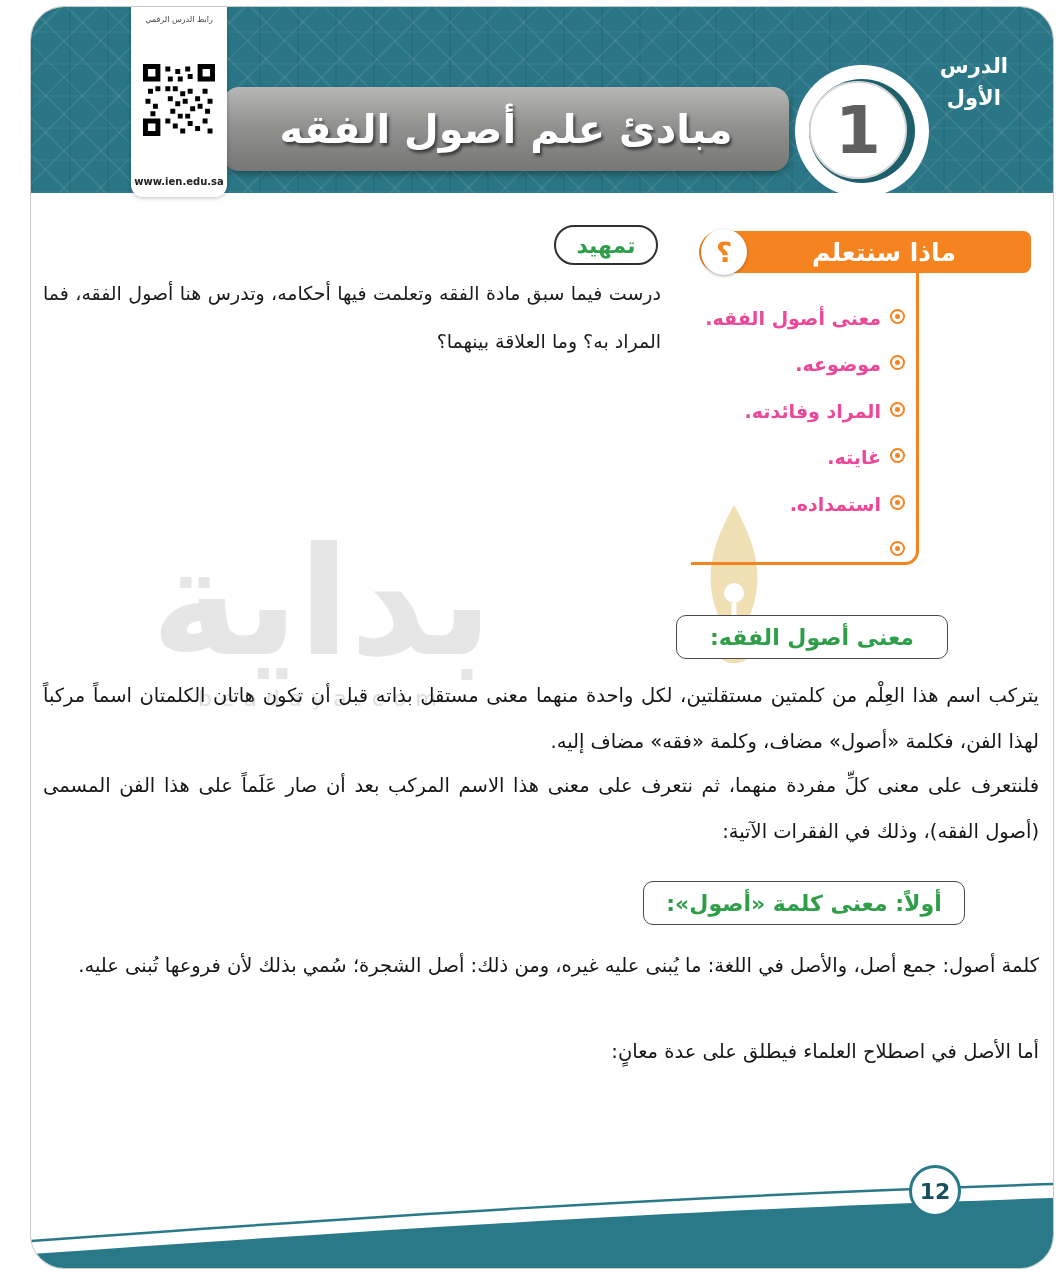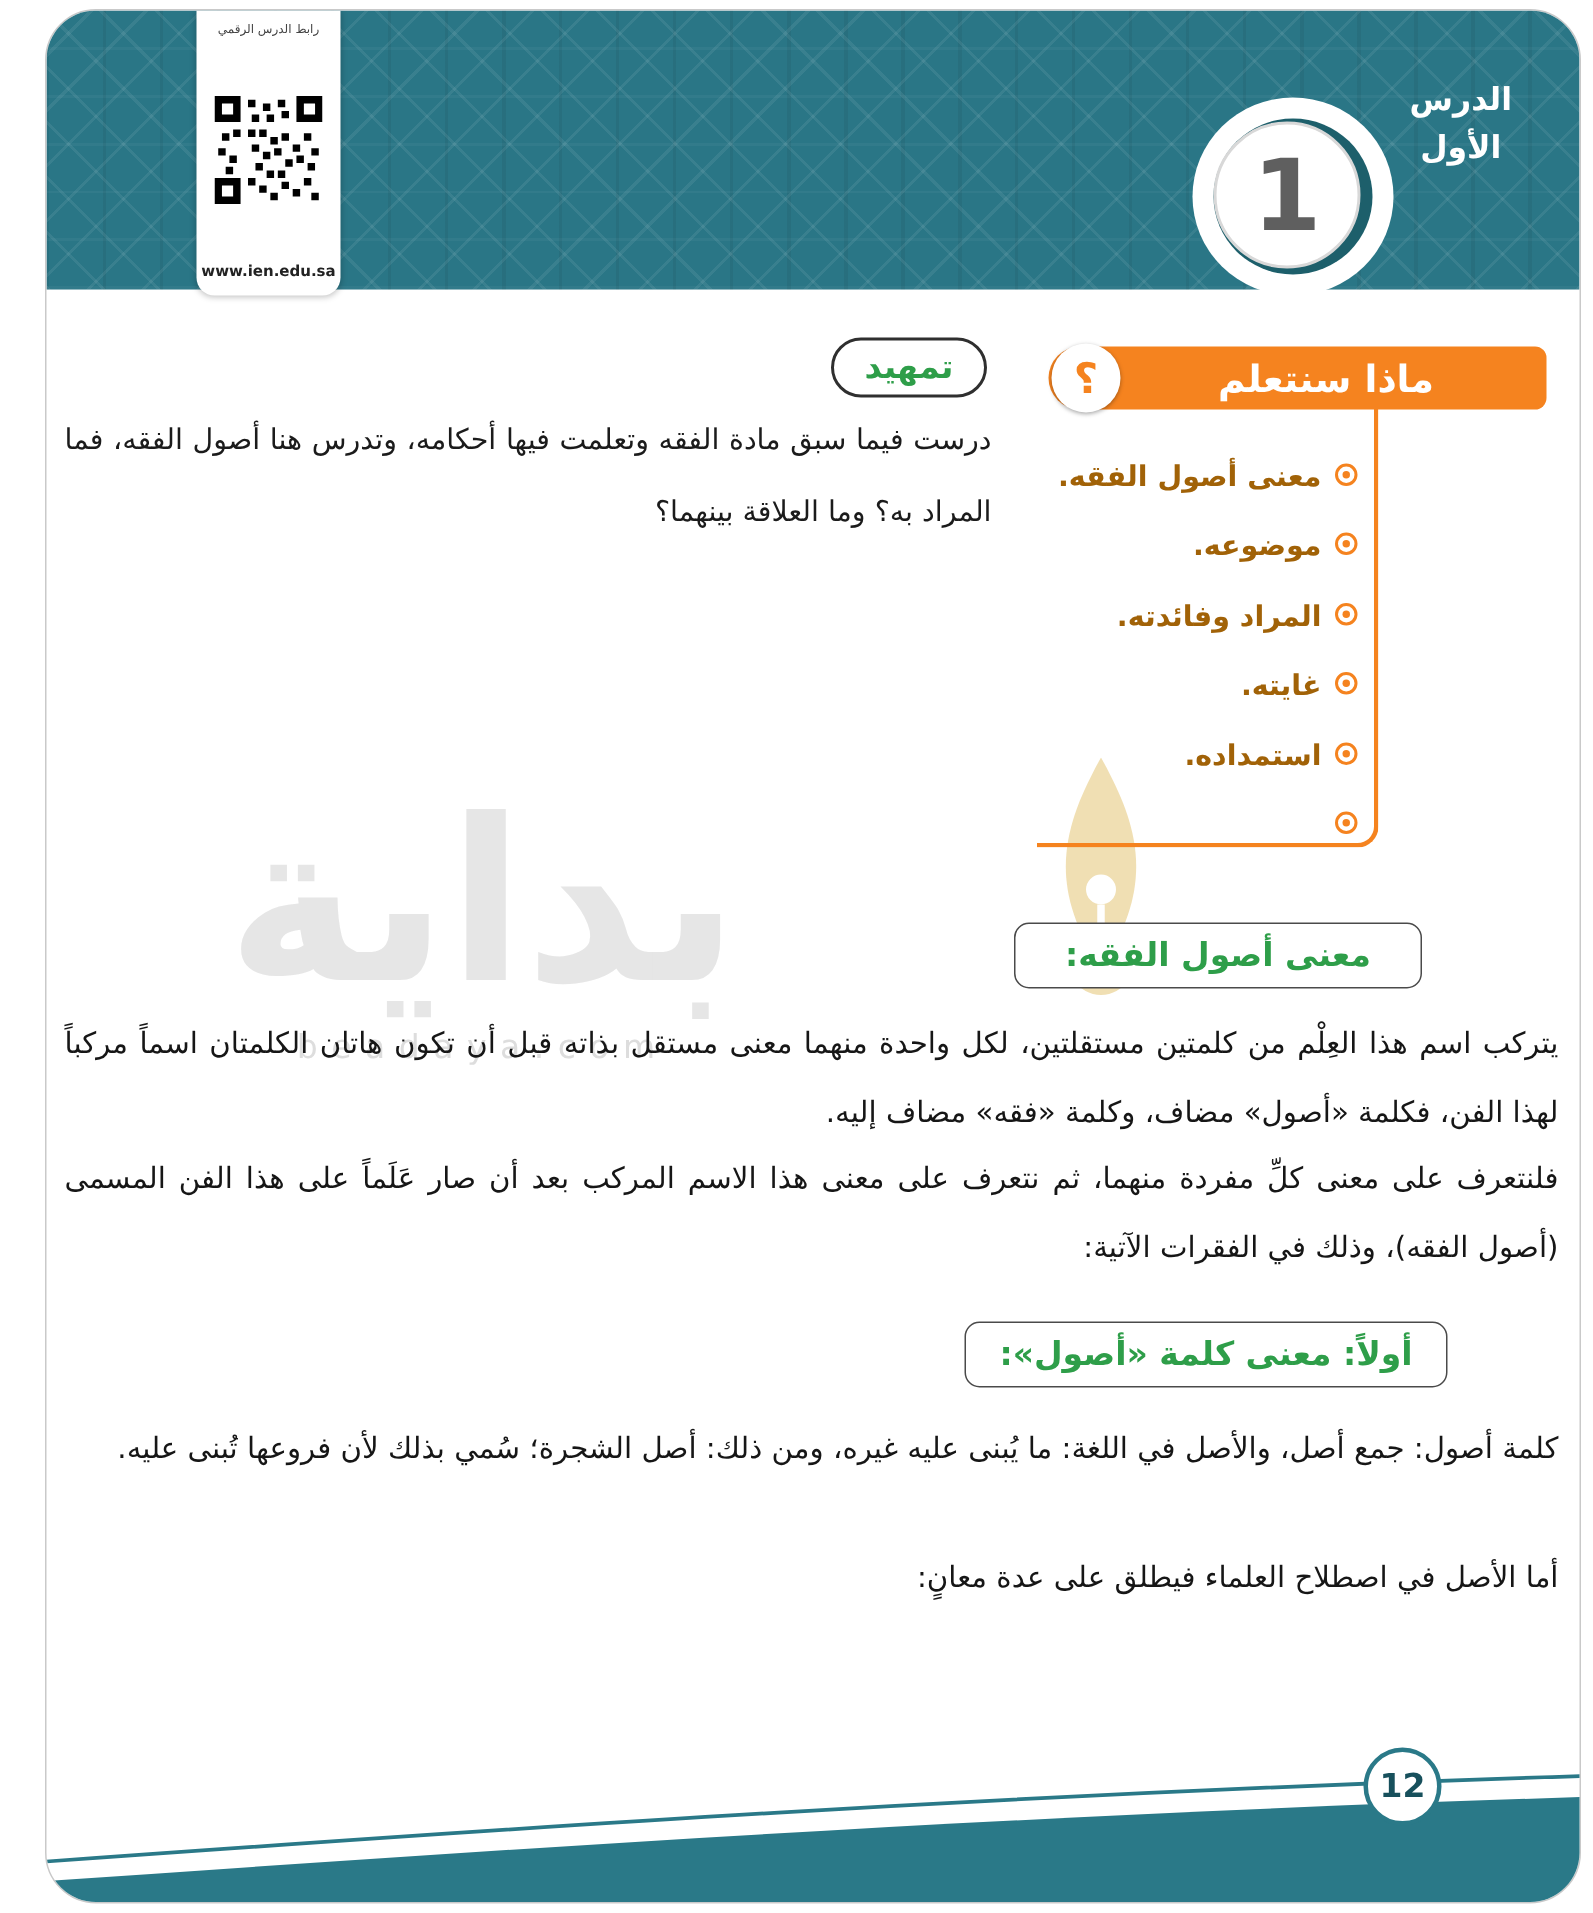--- a/index.html
+++ b/index.html
@@ -82,21 +82,21 @@
   .obj-qmark {
     position:absolute; left:670px; top:222px; width:46px; height:46px; border-radius:50%;
     background:#fff; z-index:4; display:flex; align-items:center; justify-content:center;
     color:#f5831f; font-size:28px; font-weight:bold; box-shadow:0 1px 3px rgba(0,0,0,.35);
   }
   .obj-list {
     position:absolute; right:148px; top:296px; width:238px; list-style:none; z-index:3;
   }
   .obj-list li {
     direction:rtl; display:flex; align-items:flex-start; gap:9px;
-    font-size:19px; font-weight:bold; color:#a16207; margin-bottom:16px; line-height:1.6;
+    font-size:19px; font-weight:bold; color:#ec4899; margin-bottom:16px; line-height:1.6;
   }
   .bullet {
     flex:0 0 auto; width:15px; height:15px; border-radius:50%;
     border:2.5px solid #f5831f; margin-top:6px; position:relative;
   }
   .bullet::after {
     content:""; position:absolute; left:3px; top:3px; width:5px; height:5px;
     border-radius:50%; background:#f5831f;
   }
   
@@ -140,20 +140,23 @@
   <div class="qr-box">
     <div class="qr-label">رابط الدرس الرقمي</div>
     <svg class="qr-code" viewBox="0 0 29 29" xmlns="http://www.w3.org/2000/svg">
       <rect x="0" y="0" width="29" height="29" fill="#fff"></rect>
       <path fill="#000" d="M0 0h7v7H0zM2 2h3v3H2zM22 0h7v7h-7zM24 2h3v3h-3zM0 22h7v7H0zM2 24h3v3H2z" fill-rule="evenodd"></path>
       <path fill="#000" d="M9 1h2v2H9zM13 2h2v2h-2zM17 1h2v2h-2zM10 5h2v2h-2zM14 5h2v2h-2zM18 4h2v2h-2zM9 9h2v2H9zM2 10h2v2H2zM5 9h2v2H5zM1 14h2v2H1zM4 16h2v2H4zM3 19h2v2H3zM12 9h2v2h-2zM15 11h2v2h-2zM18 10h2v2h-2zM21 13h2v2h-2zM24 10h2v2h-2zM26 14h2v2h-2zM10 13h2v2h-2zM13 15h2v2h-2zM16 14h2v2h-2zM19 17h2v2h-2zM22 16h2v2h-2zM25 18h2v2h-2zM11 18h2v2h-2zM14 20h2v2h-2zM17 20h2v2h-2zM9 22h2v2H9zM12 24h2v2h-2zM15 26h2v2h-2zM18 23h2v2h-2zM21 25h2v2h-2zM24 22h2v2h-2zM26 26h2v2h-2z"></path>
     </svg>
     <div class="qr-url">www.ien.edu.sa</div>
   </div>
 
+  <div class="title-banner">
+    <div class="t">مبادئ علم أصول الفقه</div>
+  </div>
 
   <div class="lesson-circle-outer">
     <div class="lesson-circle">1</div>
   </div>
 
   <div class="lesson-label">
     <div>الدرس</div>
     <div>الأول</div>
   </div>
 

